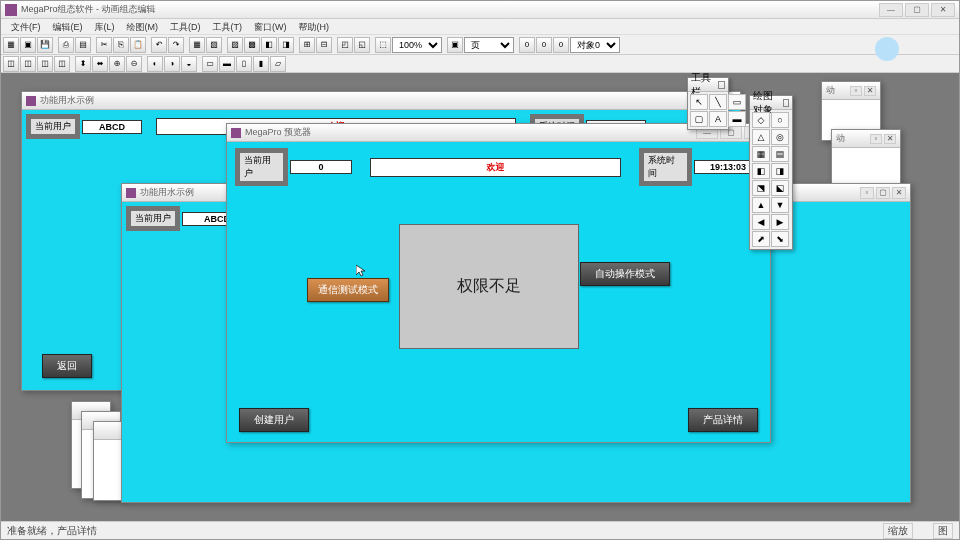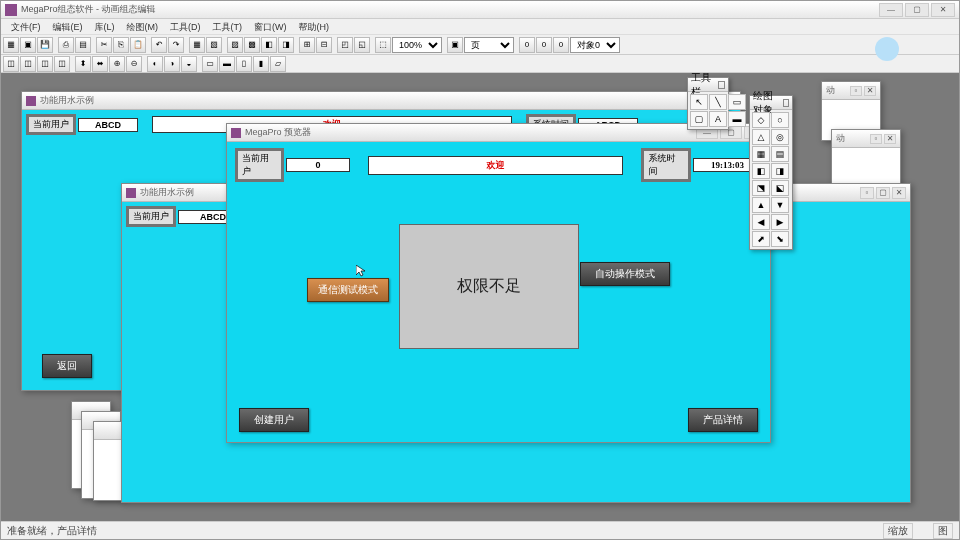--- a/index.html
+++ b/index.html
@@ -22,21 +22,21 @@
 .statusbar .right{margin-left:auto;display:flex;gap:20px}
 .statusbar .right span{border:1px solid #ccc;padding:0 4px}
 
 .child-window{position:absolute;background:#fff;border:1px solid #888;box-shadow:2px 2px 6px rgba(0,0,0,0.3)}
 .child-titlebar{height:18px;background:linear-gradient(#fff,#e0e0e0);display:flex;align-items:center;padding:0 4px;border-bottom:1px solid #bbb}
 .child-titlebar .title{flex:1;font-size:9px;color:#666}
 .child-titlebar .icon{width:10px;height:10px;background:#8a4a8a;margin-right:4px}
 
 .cyan-body{background:#18d8f0;position:relative;height:calc(100% - 18px)}
 
-.field-label{background:#e0e0e0;border:3px solid #737373;padding:1px 4px;font-size:9px;display:inline-block}
+.field-label{background:#e0e0e0;border:5px solid #737373;padding:1px 4px;font-size:9px;display:inline-block}
 .field-value{background:#fff;border:1px solid #333;padding:1px 8px;font-size:9px;font-weight:bold;display:inline-block;text-align:center}
 .field-value.red{color:#d00}
 .header-row{display:flex;align-items:center;gap:2px;padding:4px}
 
 .dark-btn{background:linear-gradient(#6a6a6a,#3a3a3a);color:#fff;border:1px solid #222;padding:4px 14px;font-size:10px;cursor:pointer;box-shadow:1px 1px 2px rgba(0,0,0,0.4)}
 .orange-btn{background:linear-gradient(#d89050,#a86830);color:#fff;border:1px solid #553311;padding:4px 10px;font-size:10px;cursor:pointer;box-shadow:1px 1px 2px rgba(0,0,0,0.4)}
 
 .modal{position:absolute;background:#c8c8c8;border:1px solid #666;display:flex;align-items:center;justify-content:center}
 .modal-text{font-size:16px;color:#222;font-family:"SimSun"}
 
@@ -217,21 +217,21 @@
         </div>
       </div>
       <div class="cyan-body" style="background:#10d8f0">
         <div class="header-row" style="padding:6px 8px">
           <span class="field-label">当前用户</span>
           <span class="field-value" style="width:64px">0</span>
           <span style="flex:0 0 14px"></span>
           <span class="field-value red" style="width:260px;padding:2px">欢迎</span>
           <span style="flex:0 0 14px"></span>
           <span class="field-label">系统时间</span>
-          <span class="field-value" style="width:70px;font-family:Liberation Serif, serif">19:13:03</span>
+          <span class="field-value" style="width:70px;font-family:Liberation Sans, sans-serif">19:13:03</span>
         </div>
 
         <button class="orange-btn" style="position:absolute;left:80px;top:136px">通信测试模式</button>
         <button class="dark-btn" style="position:absolute;right:100px;top:120px">自动操作模式</button>
 
         <div class="modal" style="left:172px;top:82px;width:180px;height:125px">
           <span class="modal-text">权限不足</span>
         </div>
 
         <button class="dark-btn" style="position:absolute;left:12px;bottom:10px">创建用户</button>

